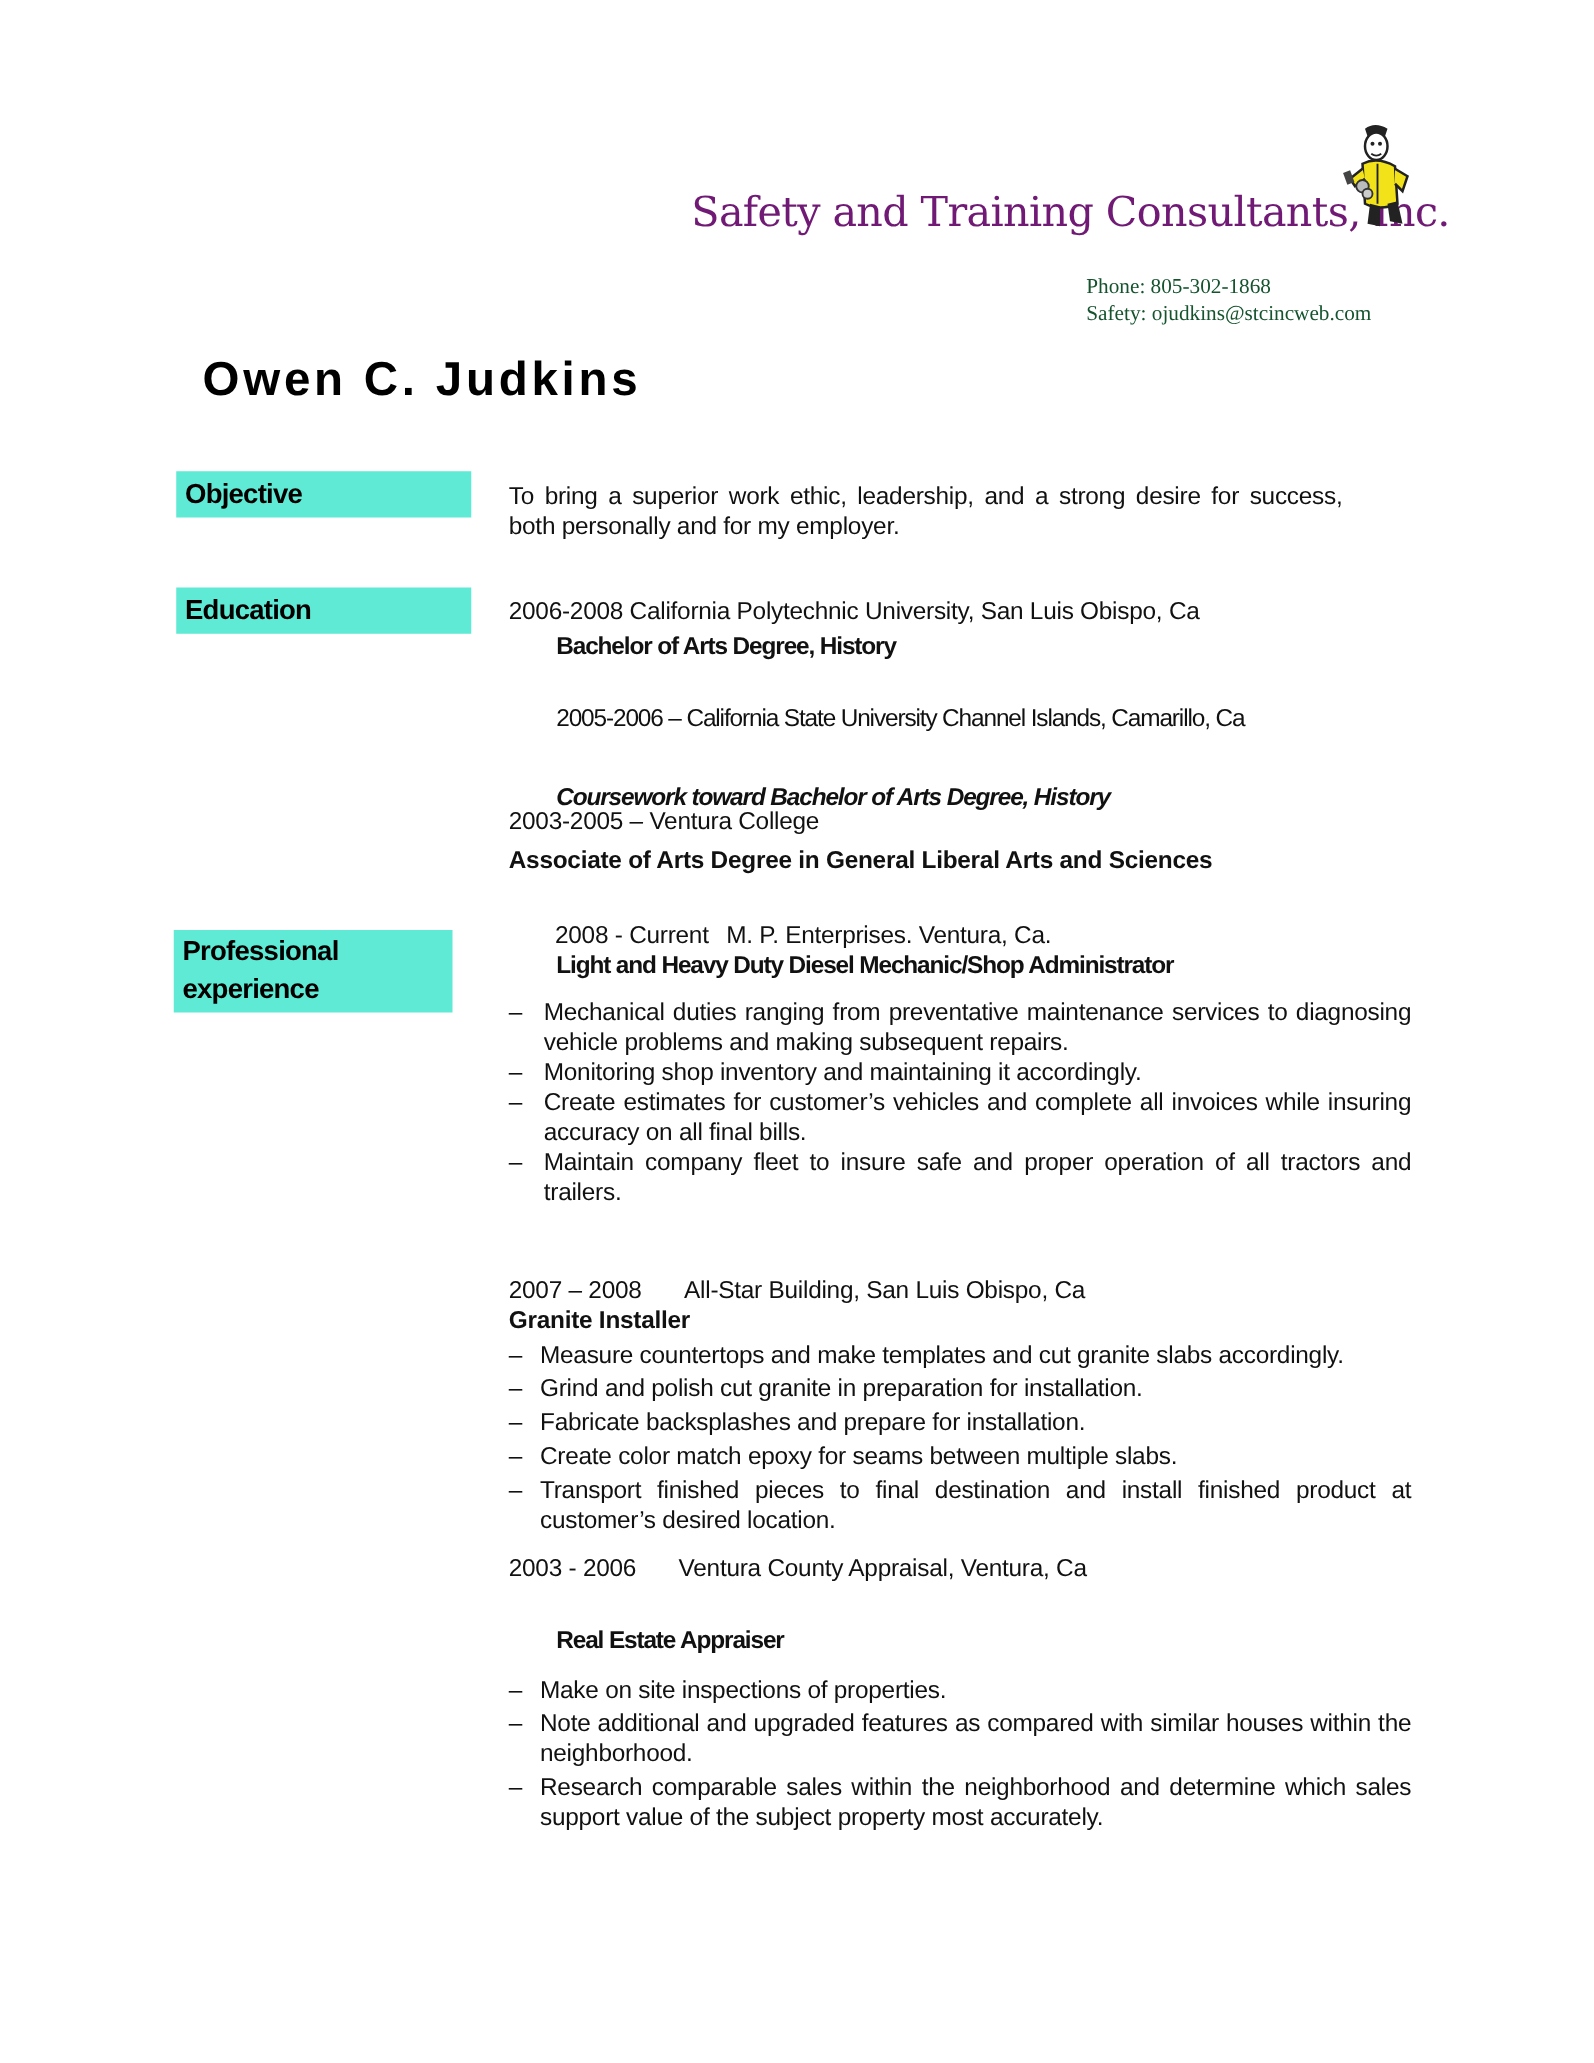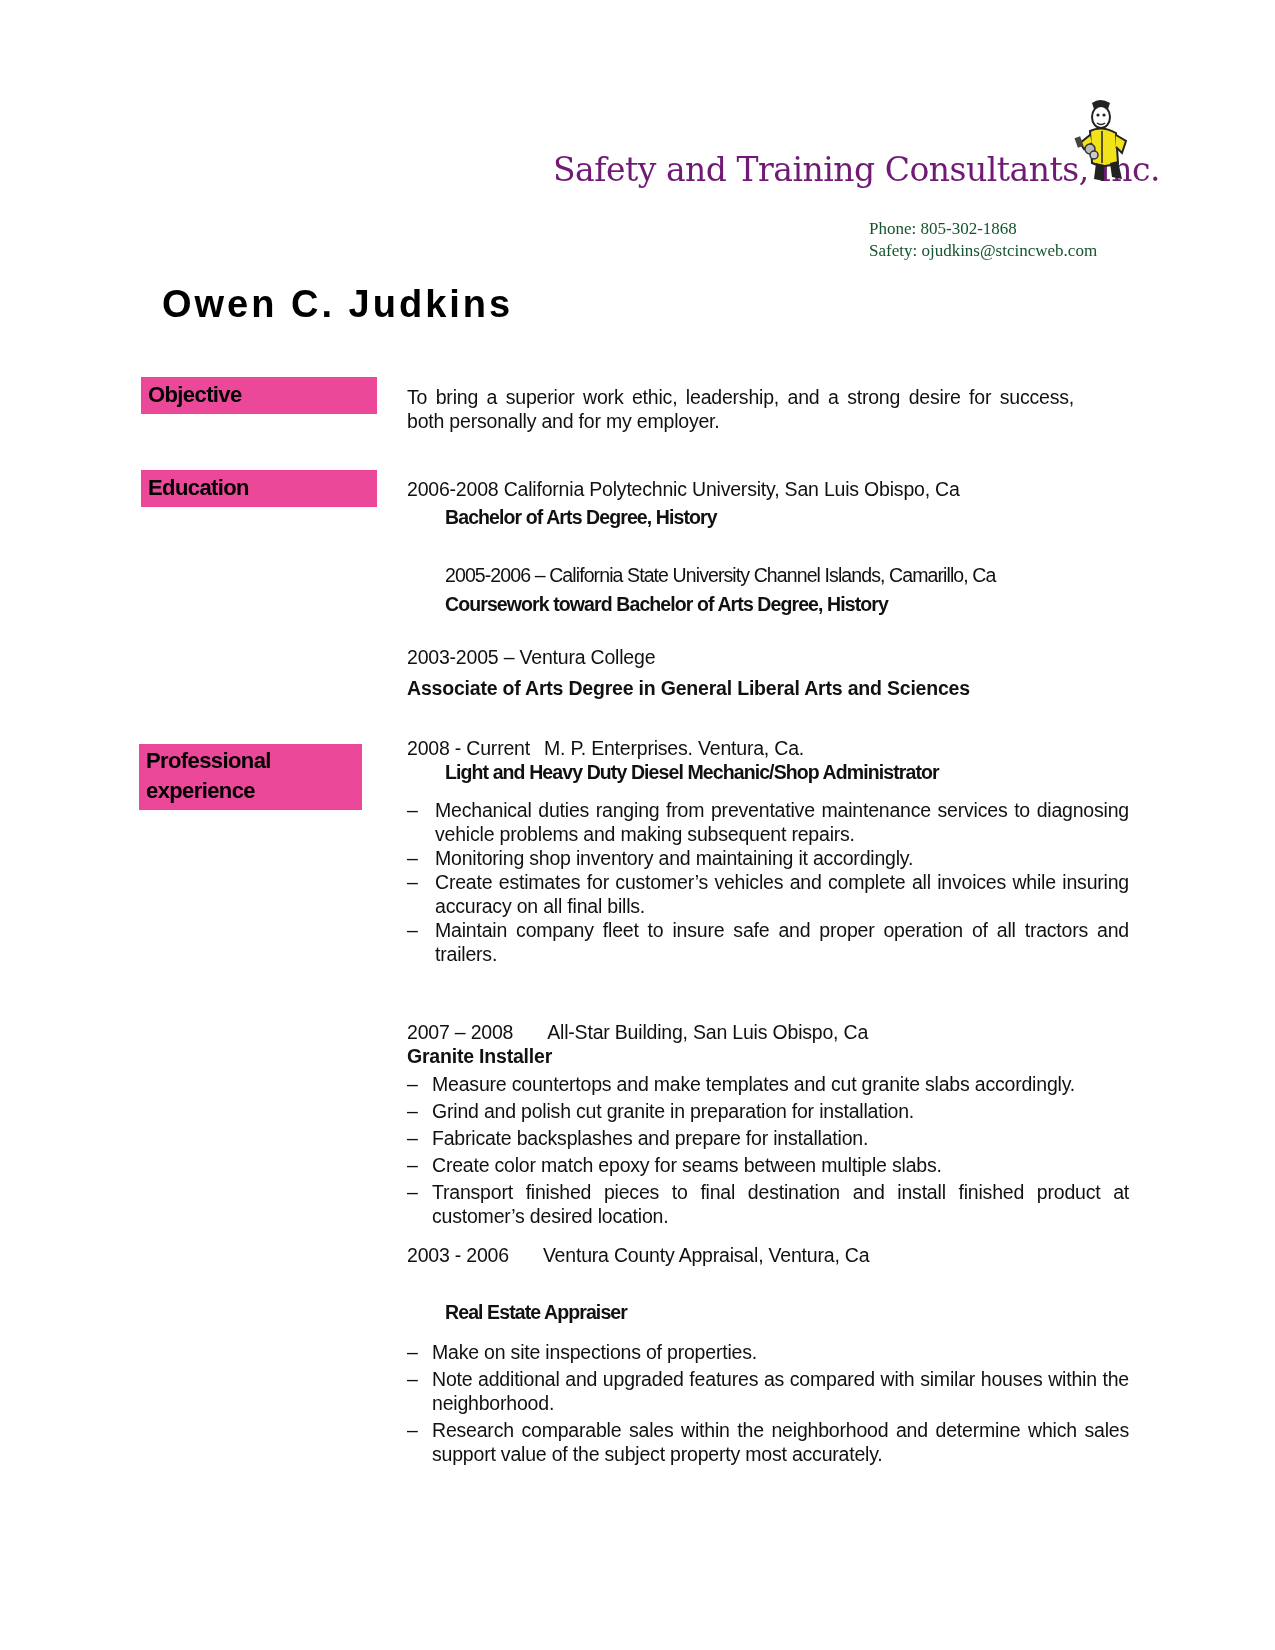--- a/index.html
+++ b/index.html
@@ -15,21 +15,21 @@
     .contact {
       left: 869px; top: 218px;
       font-family: "Liberation Serif", serif; font-size: 17px; line-height: 22px; color: #14532d;
     }
     .name {
       left: 162px; top: 283px;
       font-family: "Liberation Sans", sans-serif; font-weight: bold;
       font-size: 38px; letter-spacing: 3px; color: #000; text-align: center;
     }
     .section-box {
-      background: #ec4899;
+      background: #5eead4;
       font-family: "Liberation Sans", sans-serif; font-weight: bold;
       font-size: 22px; letter-spacing: -0.6px; color: #000;
       box-sizing: border-box; padding-left: 7px;
     }
     .box-objective { left: 141px; top: 377px; width: 236px; height: 37px; line-height: 35px; }
     .box-education { left: 141px; top: 470px; width: 236px; height: 37px; line-height: 35px; }
     .box-experience { left: 139px; top: 744px; width: 223px; height: 66px; line-height: 30px; padding-top: 2px; }
     .body-text {
       font-family: "Liberation Sans", sans-serif; font-size: 19.5px; color: #111;
       letter-spacing: -0.2px;
@@ -89,31 +89,31 @@
 
 <div class="abs section-box box-objective">Objective</div>
 <div class="abs body-text objective-text">To bring a superior work ethic, leadership, and a strong desire for success, both personally and for my employer.</div>
 
 <div class="abs section-box box-education">Education</div>
 
 <div class="abs body-text edu-line" style="top:478px;">2006-2008 California Polytechnic University, San Luis Obispo, Ca</div>
 <div class="abs body-text edu-line bold condensed" style="top:506px;">Bachelor of Arts Degree, History</div>
 
 <div class="abs body-text edu-line condensed" style="top:564px;">2005-2006 – California State University Channel Islands, Camarillo, Ca</div>
-<div class="abs body-text edu-line bold condensed" style="top:593px;">Coursework toward Bachelor of Arts Degree, History</div>
+<div class="abs body-text edu-line bold condensed" style="top:627px;font-style:italic;">Coursework toward Bachelor of Arts Degree, History</div>
 
 <div class="abs body-text edu-line" style="top:646px;">2003-2005 – Ventura College</div>
 <div class="abs body-text edu-line bold" style="top:677px;">Associate of Arts Degree in General Liberal Arts and Sciences</div>
 
 <div class="abs section-box box-experience">
   <div>Professional</div>
   <div>experience</div>
 </div>
 
-<div class="abs body-text job-header" style="top:737px;">
+<div class="abs body-text job-header" style="top:737px;margin-left:37px;">
   <span>2008 - Current</span><span style="display:inline-block;width:14px;"></span><span>M. P. Enterprises. Ventura, Ca.</span>
 </div>
 <div class="abs body-text job-header bold condensed" style="top:761px;">Light and Heavy Duty Diesel Mechanic/Shop Administrator</div>
 <ul class="abs body-text bullets b1" style="top:798px;">
   <li><span class="dash">–</span><span>Mechanical duties ranging from preventative maintenance services to diagnosing vehicle problems and making subsequent repairs.</span></li>
   <li><span class="dash">–</span><span>Monitoring shop inventory and maintaining it accordingly.</span></li>
   <li><span class="dash">–</span><span>Create estimates for customer’s vehicles and complete all invoices while insuring accuracy on all final bills.</span></li>
   <li><span class="dash">–</span><span>Maintain company fleet to insure safe and proper operation of all tractors and trailers.</span></li>
 </ul>
 

